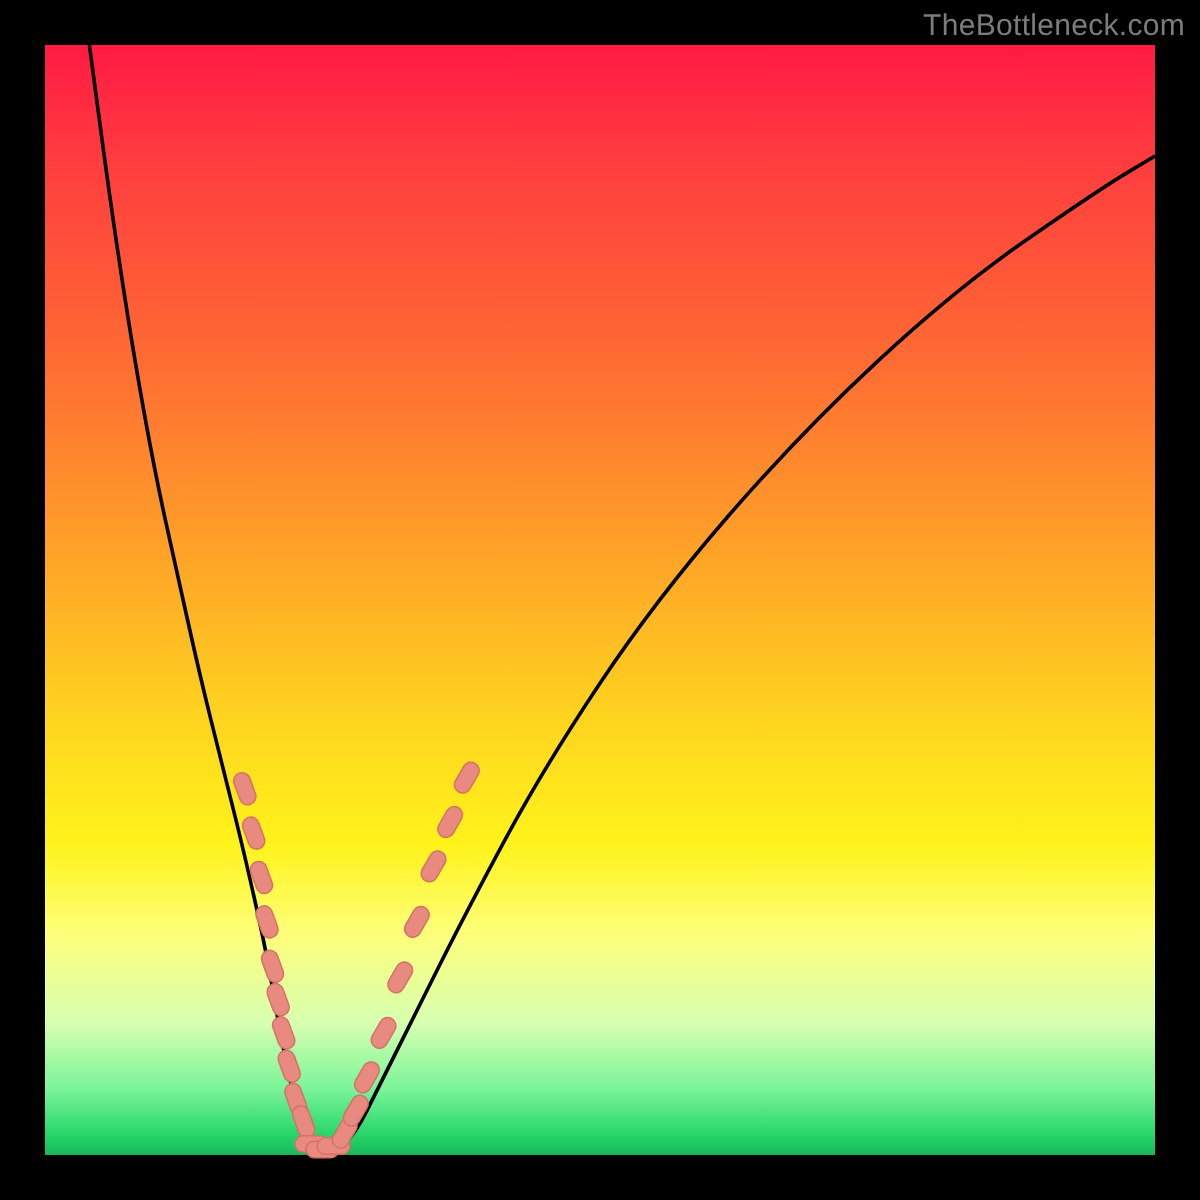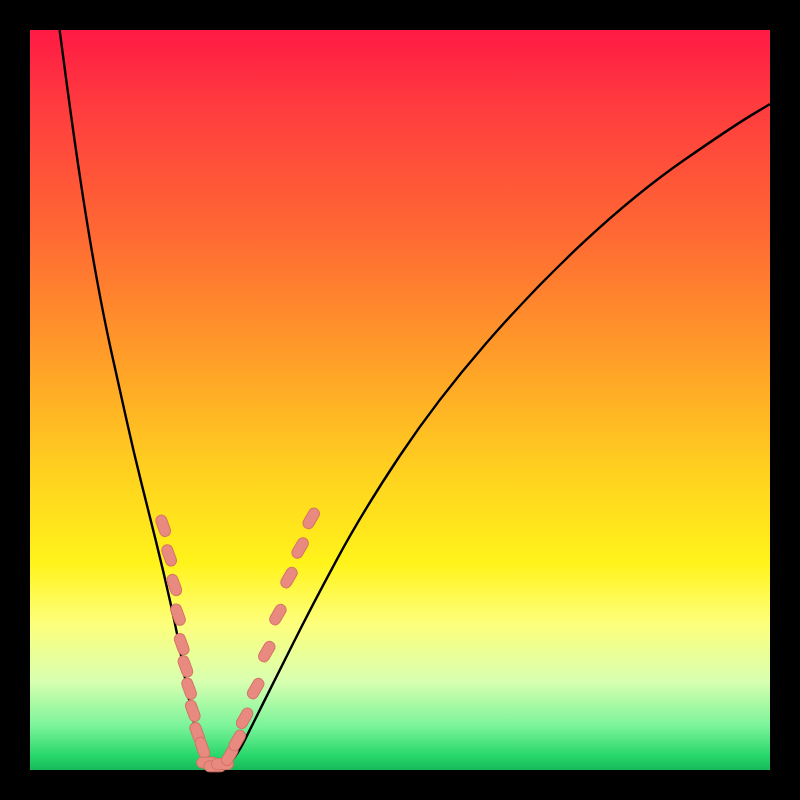--- a/index.html
+++ b/index.html
@@ -57,20 +57,21 @@
     width: 740px;
     height: 740px;
     overflow: visible;
   }
 </style>
 </head>
 <body>
 
 <div class="frame">
 
+  <div class="watermark">TheBottleneck.com</div>
 
   <div class="plot-area">
     <svg class="curves" viewBox="0 0 740 740">
       <path id="curve-path" fill="none" stroke="#000000" stroke-width="2.4" d="M 29.6,0 Q 29.6,0 37,55.5 Q 44.4,111 51.8,159.10000000000002 Q 59.2,207.20000000000005 66.6,247.90000000000003 Q 74,288.6 81.4,321.9 Q 88.8,355.2 96.2,388.5 Q 103.60000000000001,421.8 111,451.4 Q 118.4,481 125.8,510.6 Q 133.2,540.2 140.6,573.5 Q 148,606.8 151.7,629 Q 155.4,651.2 159.10000000000002,669.7 Q 162.8,688.2 166.5,703 Q 170.20000000000002,717.8 173.9,725.2 Q 177.6,732.6 181.3,736.3 Q 185,740 188.7,740 Q 192.4,740 199.8,732.6 Q 207.20000000000002,725.2 214.60000000000002,710.4000000000001 Q 222,695.6 233.10000000000002,673.4000000000001 Q 244.20000000000002,651.2 262.7,614.2 Q 281.2,577.2 307.1,529.1 Q 333,481 370,425.5 Q 407.00000000000006,370 455.1,314.5 Q 503.20000000000005,259 555,210.89999999999998 Q 606.8,162.79999999999995 654.9,129.5 Q 703,96.20000000000005 721.5,85.10000000000002 T 740,74"></path>
       <g id="marker-layer">
           <rect x="122.19999999999999" y="490.29999999999995" width="22" height="11" rx="5.5" ry="5.5" fill="#e98a80" stroke="#d47267" stroke-width="1" transform="rotate(70 133.2 495.79999999999995)"></rect>
           <rect x="128.12" y="519.9" width="22" height="11" rx="5.5" ry="5.5" fill="#e98a80" stroke="#d47267" stroke-width="1" transform="rotate(70 139.12 525.4)"></rect>
           <rect x="133.3" y="549.5" width="22" height="11" rx="5.5" ry="5.5" fill="#e98a80" stroke="#d47267" stroke-width="1" transform="rotate(70 144.3 555)"></rect>
           <rect x="137" y="579.1" width="22" height="11" rx="5.5" ry="5.5" fill="#e98a80" stroke="#d47267" stroke-width="1" transform="rotate(70 148 584.6)"></rect>
           <rect x="140.7" y="608.7" width="22" height="11" rx="5.5" ry="5.5" fill="#e98a80" stroke="#d47267" stroke-width="1" transform="rotate(70 151.7 614.2)"></rect>

